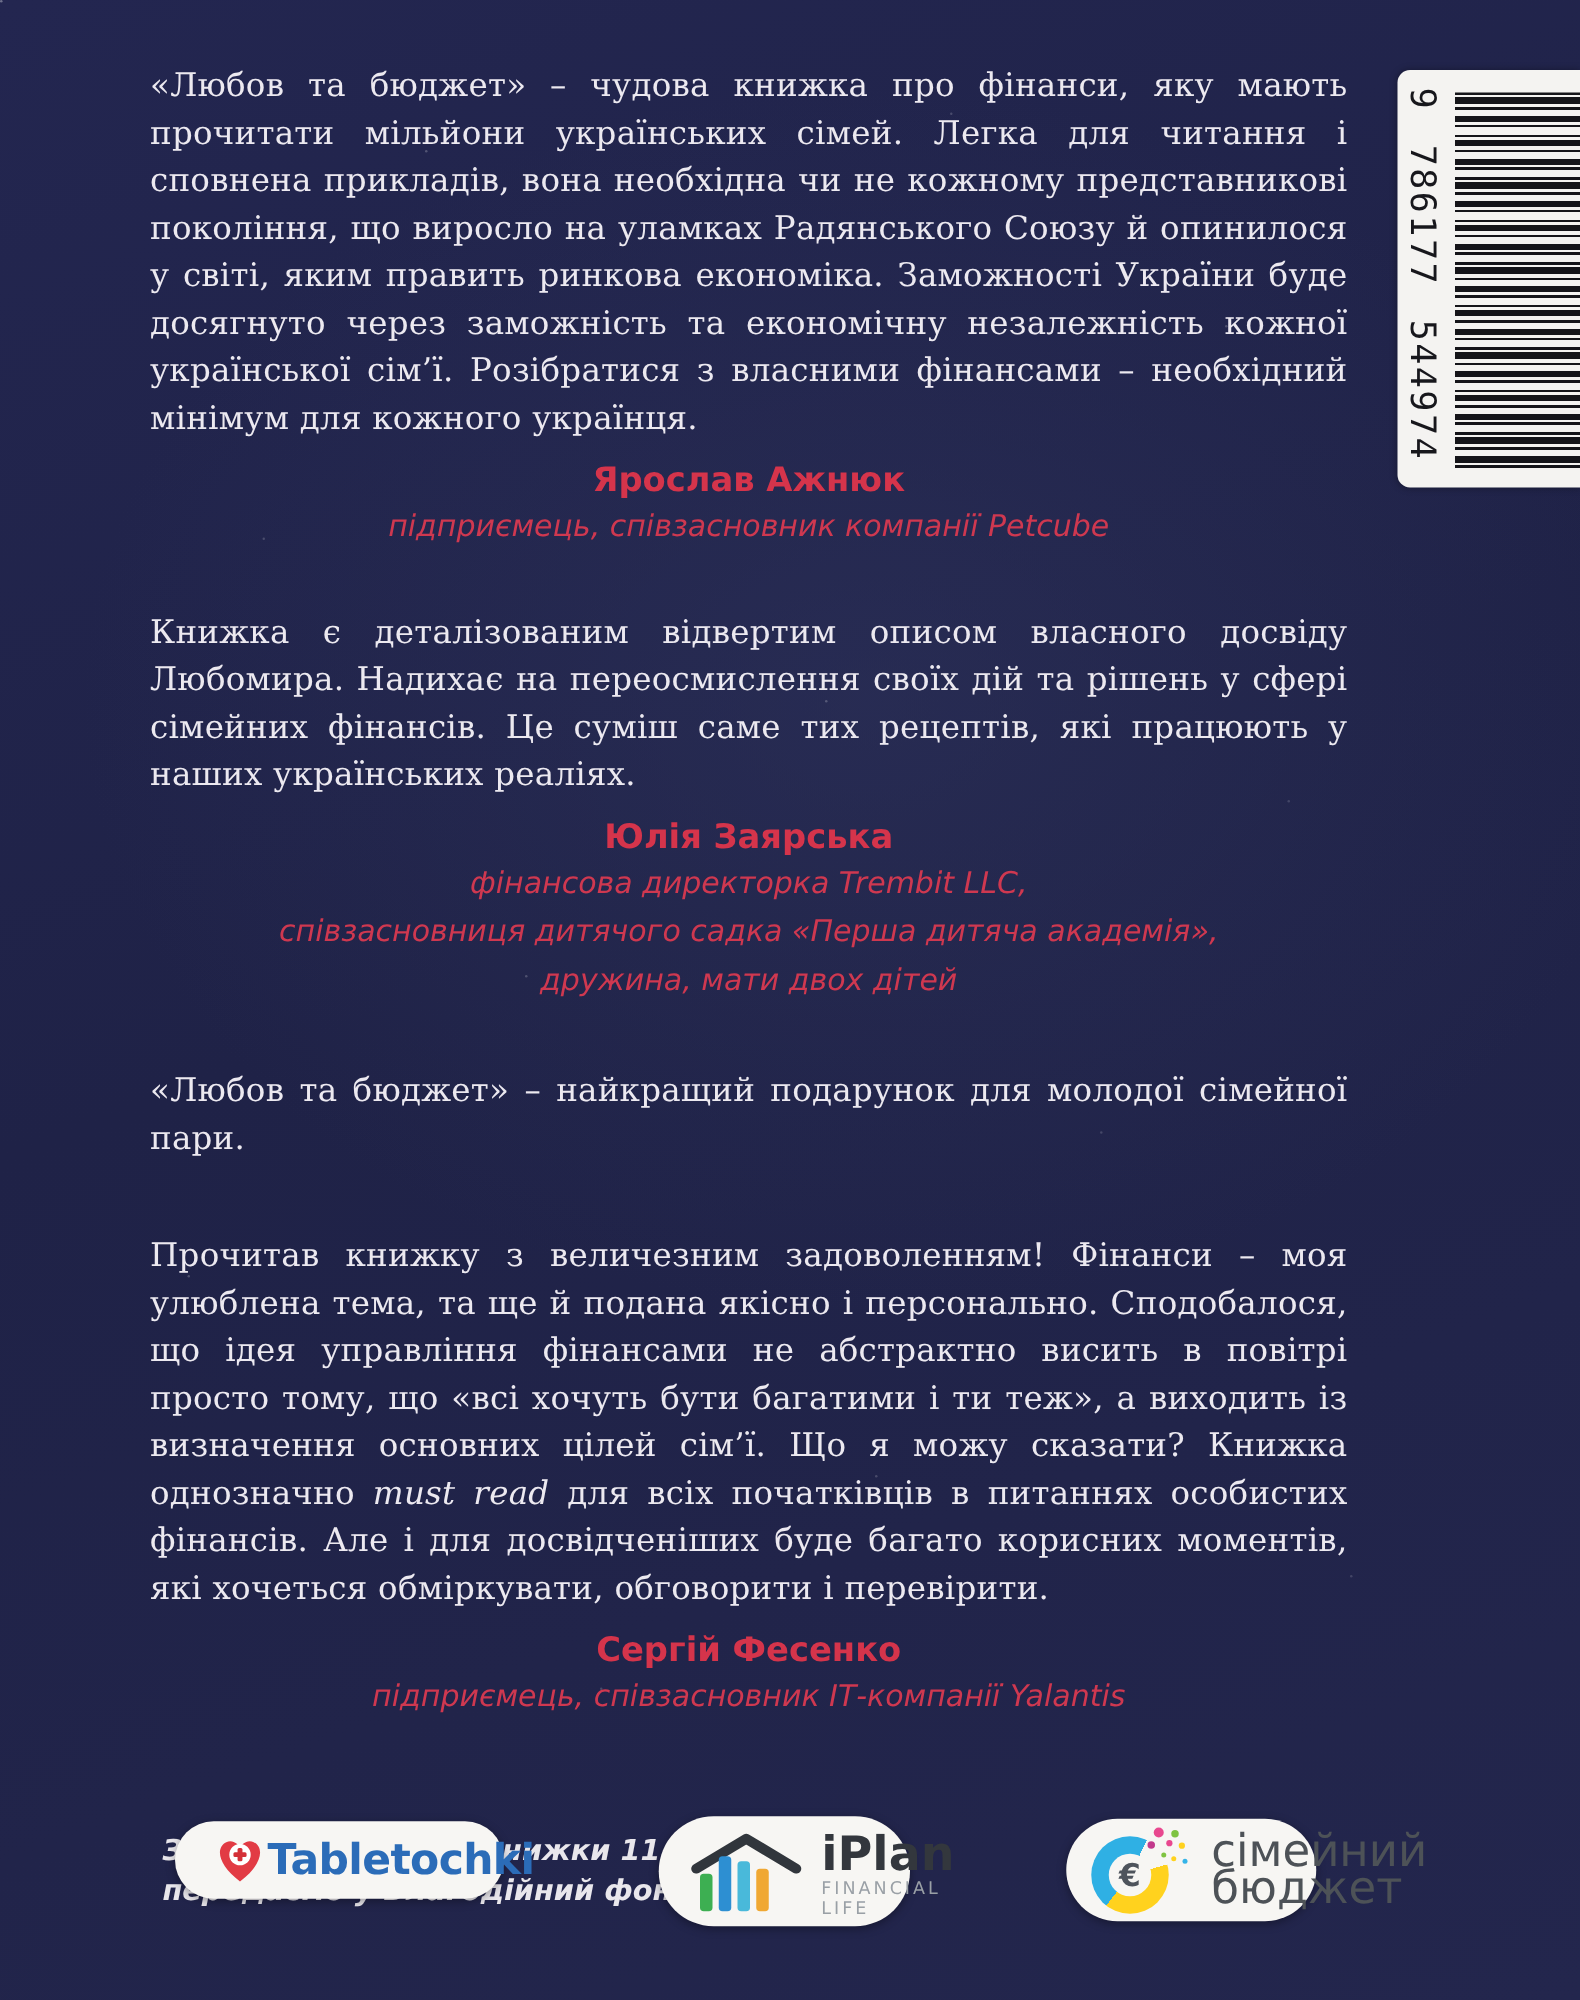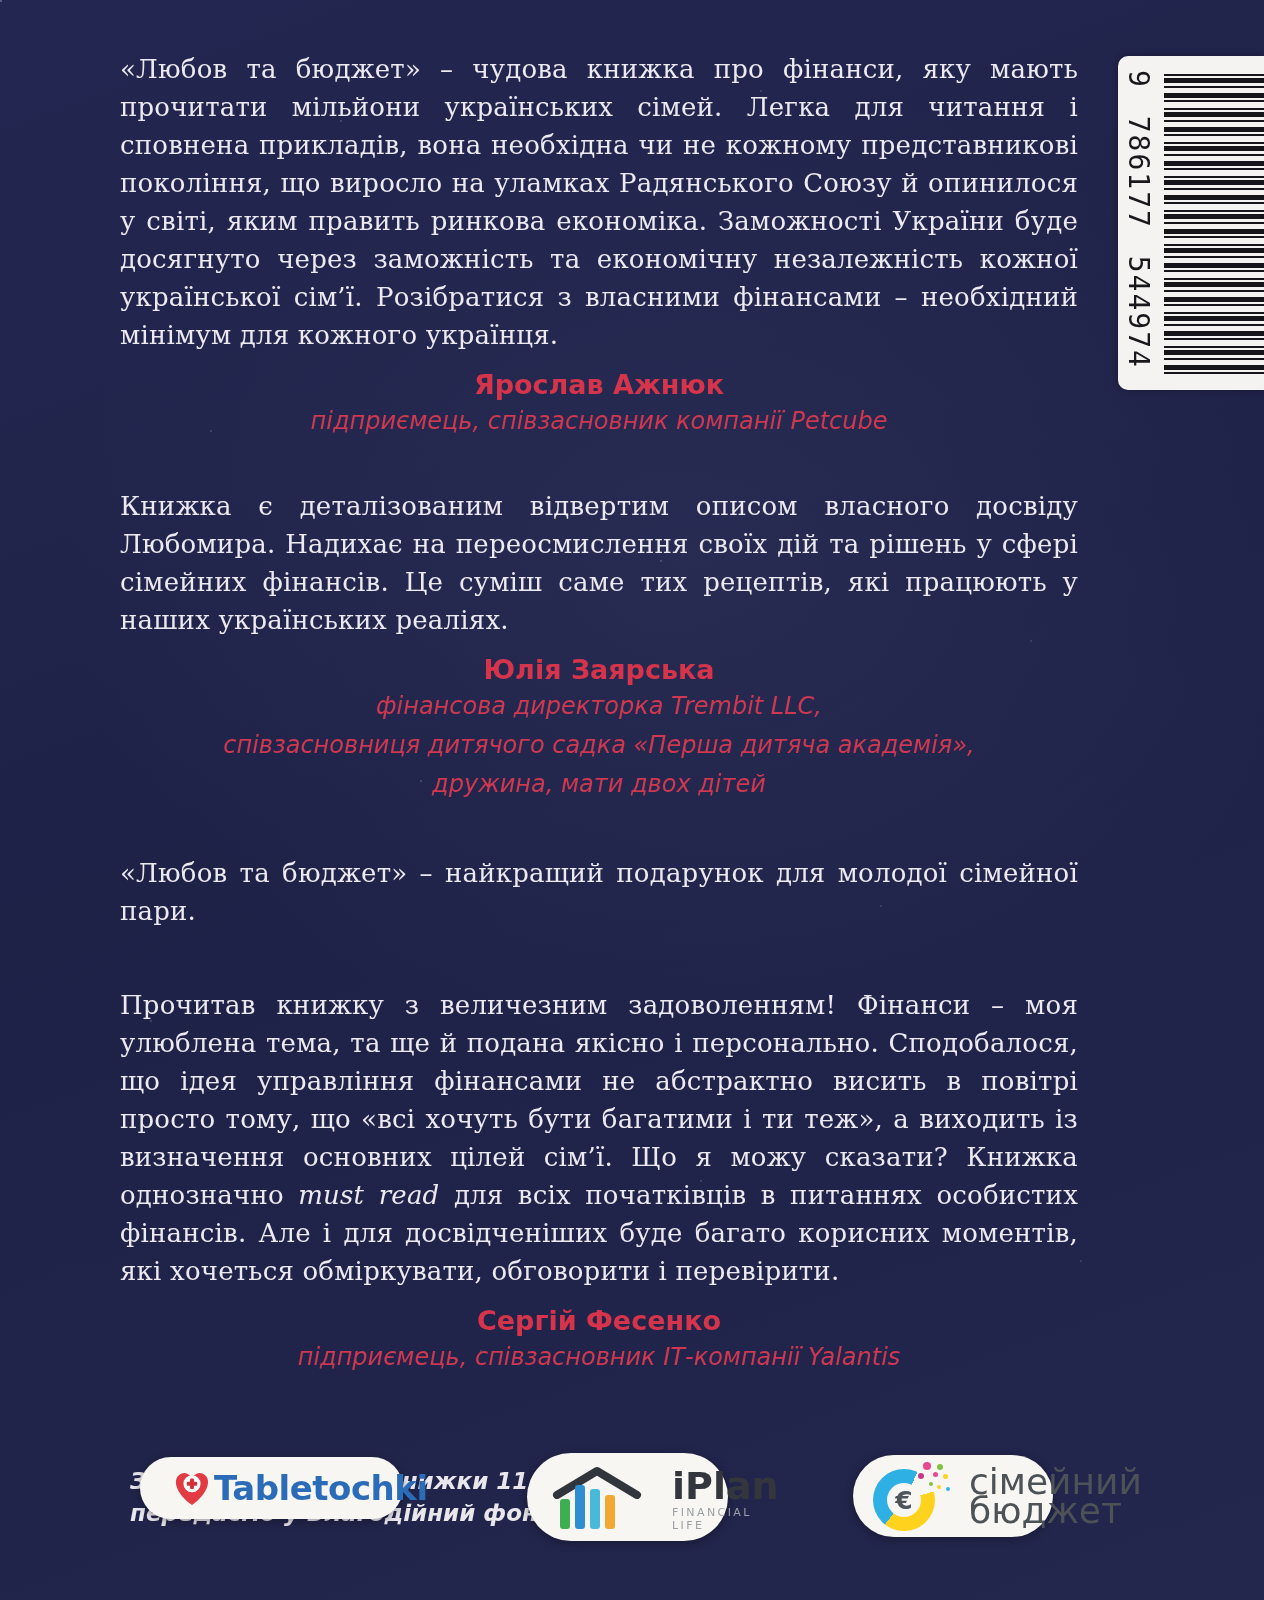--- a/index.html
+++ b/index.html
@@ -42,27 +42,27 @@
       #15151a 26px 28px,#f4f3f1 28px 34px);}
   .barcode-digits{position:absolute;left:14px;bottom:4px;
     font-family:"DejaVu Sans Mono", monospace;font-size:28px;color:#17171c;
     letter-spacing:2px;word-spacing:8px;white-space:nowrap;}
   
   .pill{position:absolute;background:#f7f6f3;border-radius:46px;display:flex;
     align-items:center;box-shadow:0 2px 8px rgba(0,0,0,.35);
     font-family:"DejaVu Sans", sans-serif;}
   .pill-tabletochki{left:140px;top:1457px;width:263px;height:62px;padding-left:30px;box-sizing:border-box;}
   .tbl-label{color:#2b6cb8;font-size:34px;font-weight:600;letter-spacing:-.5px;}
-  .pill-iplan{left:527px;top:1453px;width:201px;height:88px;padding-left:24px;gap:29px;box-sizing:border-box;}
+  .pill-iplan{left:527px;top:1453px;width:201px;height:88px;padding-left:24px;gap:14px;box-sizing:border-box;}
   .iplan-icon{position:relative;width:92px;height:64px;flex:none;}
   .iplan-bars{position:absolute;left:9px;bottom:0;display:flex;align-items:flex-end;gap:5px;}
   .iplan-bars i{display:block;width:10px;border-radius:3px;}
   .iplan-text{display:flex;flex-direction:column;margin-top:6px;}
   .iplan-name{color:#33373d;font-size:38px;font-weight:bold;line-height:36px;}
-  .iplan-tag{color:#9aa0a6;font-size:11px;letter-spacing:2.4px;margin-top:2px;}
+  .iplan-tag{color:#9aa0a6;font-size:14px;letter-spacing:2.4px;margin-top:2px;}
   .pill-family{left:853px;top:1455px;width:200px;height:82px;padding-left:20px;gap:12px;box-sizing:border-box;}
   .fb-icon{position:relative;width:84px;height:72px;flex:none;}
   .donut{position:absolute;left:0;bottom:1px;width:62px;height:62px;border-radius:50%;
     background:conic-gradient(from 0deg,#2fb0e4 0deg 26deg,#f7f6f3 26deg 74deg,
       #ffd21e 74deg 218deg,#2fb0e4 218deg 360deg);}
   .donut-hole{position:absolute;left:14px;top:14px;width:34px;height:34px;border-radius:50%;
     background:#f7f6f3;display:flex;align-items:center;justify-content:center;
     color:#4e545c;font-size:25px;font-weight:600;font-family:"DejaVu Sans", sans-serif;}
   .dot{position:absolute;border-radius:50%;}
   .fb-text{color:#4d5257;font-size:36px;line-height:29px;font-weight:500;}

